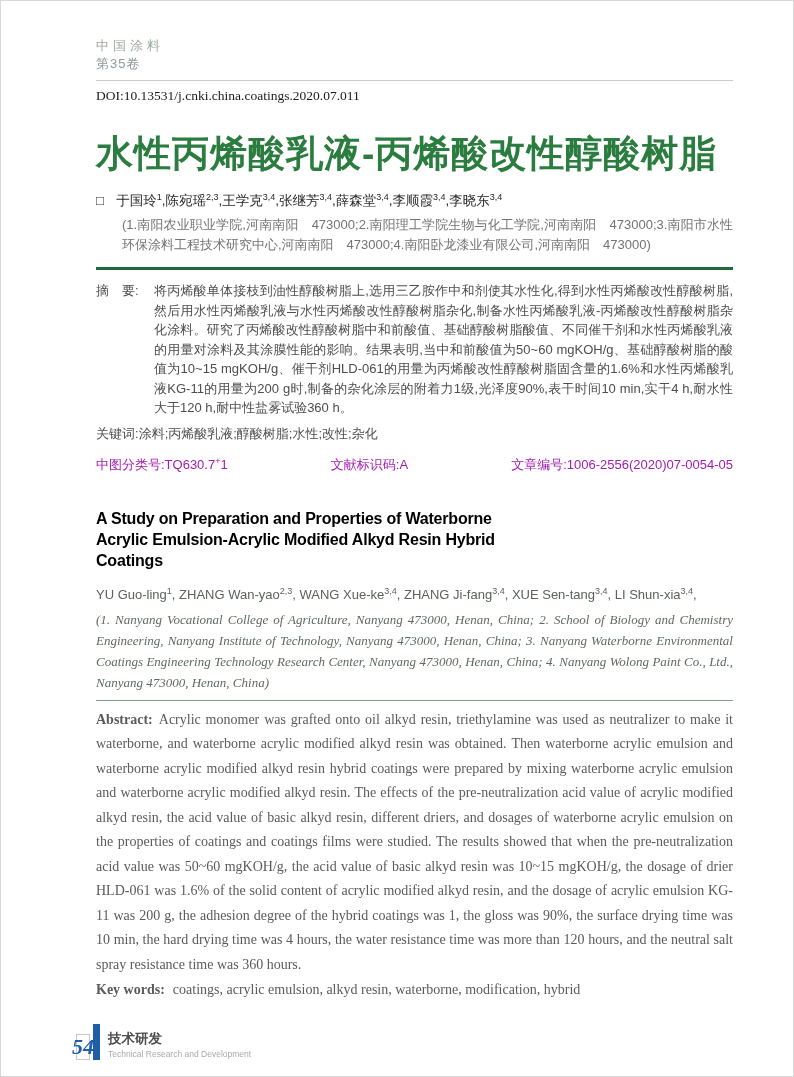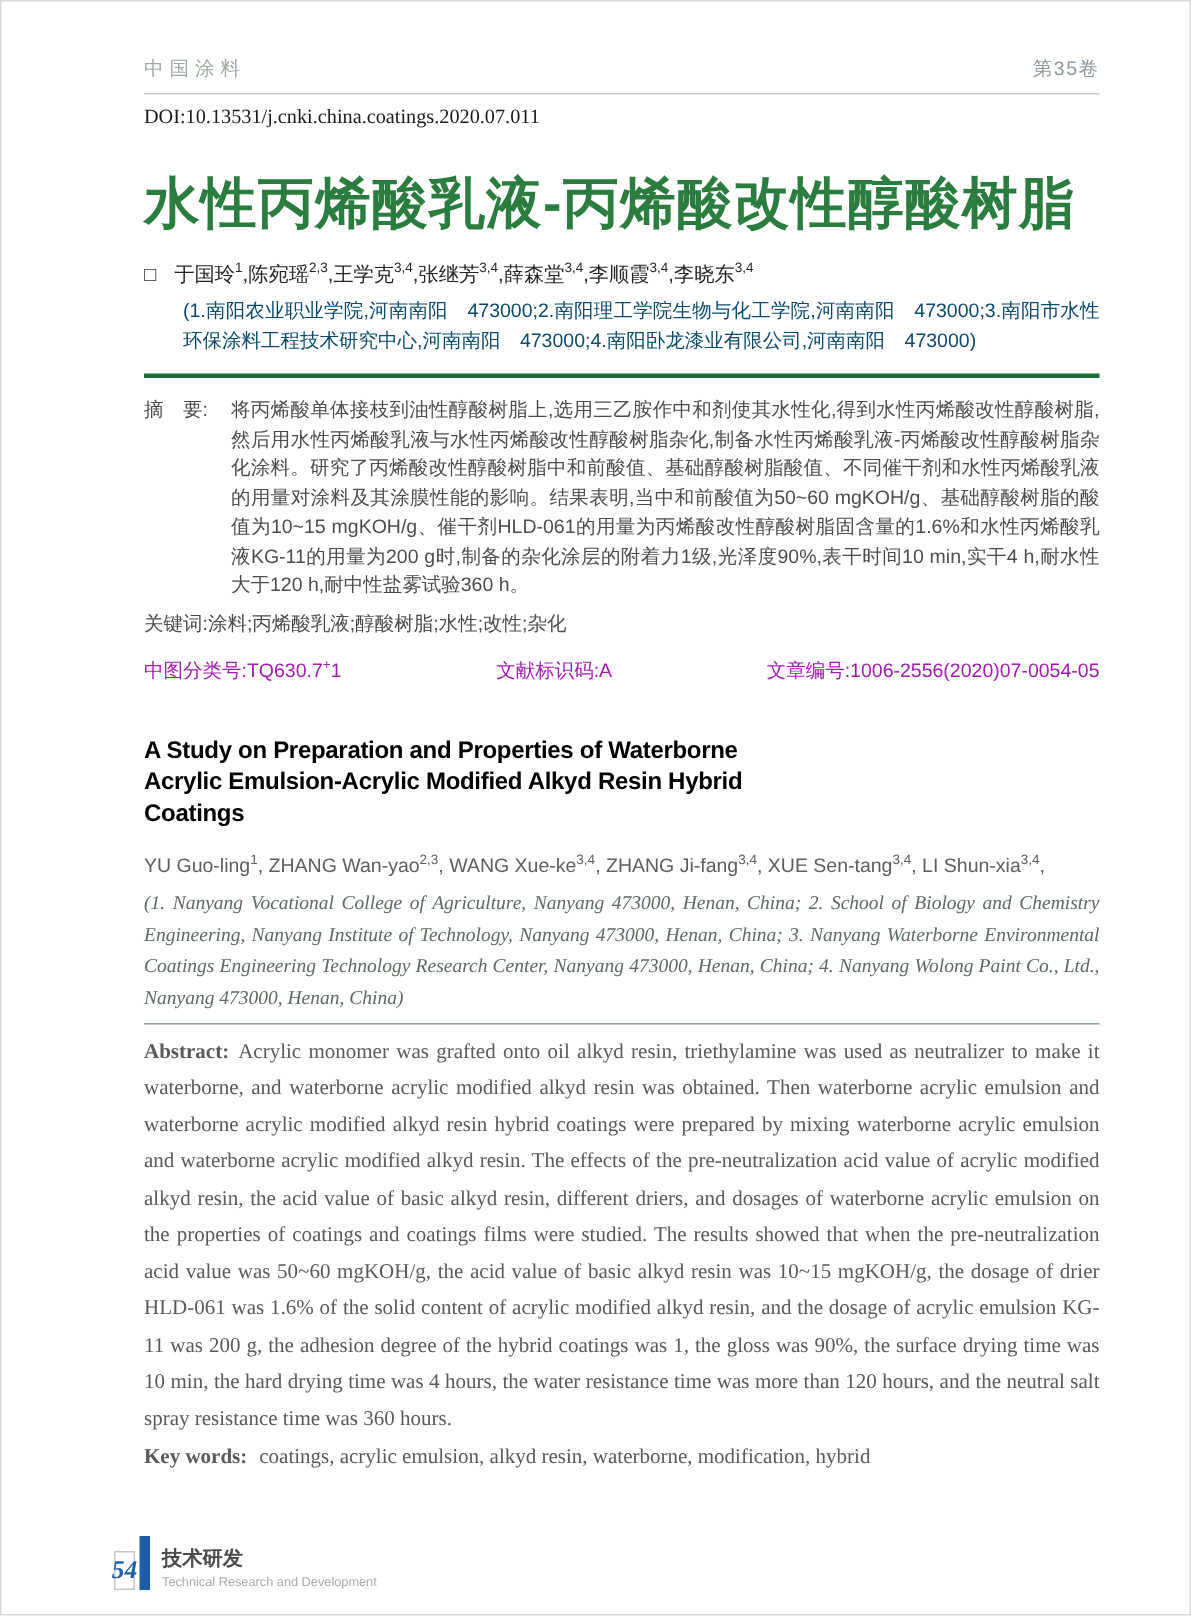--- a/index.html
+++ b/index.html
@@ -4,35 +4,35 @@
 <style>
   html,body{margin:0;padding:0;background:#f3f3f3;}
   .page{
     width:794px;height:1077px;box-sizing:border-box;margin:0 auto;
     background:#ffffff;border:1px solid #d8d8d8;position:relative;overflow:hidden;
     font-family:"Liberation Sans",sans-serif;
   }
   .content{padding:36px 60px 0 95px;}
 
   .header-row{display:flex;justify-content:space-between;align-items:baseline;
-    border-bottom:1px solid #c9ccc9;padding-bottom:7px;}
+    border-bottom:1px solid #c9ccc9;padding-bottom:7px;flex-direction:column;}
   .journal-name{font-size:13px;letter-spacing:4px;color:#9faaa0;}
   .volume{font-size:13px;letter-spacing:1px;color:#8f989f;}
 
   .doi-line{margin-top:7px;font-family:"Liberation Serif",serif;font-size:13.5px;color:#1a1a1a;}
 
   .cn-title{margin-top:24px;font-size:37px;font-weight:700;color:#2b7d3f;
     line-height:1.38;letter-spacing:1px;}
 
   .authors-cn{margin-top:13px;font-size:13.5px;color:#262626;}
   .authors-cn .marker{margin-right:12px;color:#333;}
   sup{font-size:9px;line-height:0;}
 
   .affil-cn{margin-top:5px;padding-left:26px;font-size:13px;line-height:20px;
-    color:#0c4a6e;text-align:justify;}
+    color:#737373;text-align:justify;}
 
   .sep-green-thick{height:3px;background:#1e6b3a;margin-top:12px;}
   .sep-thin{height:1px;background:#87a08e;margin-top:7px;}
 
   .abstract-cn{margin-top:11px;display:flex;font-size:13px;color:#4d4d4d;line-height:19.5px;}
   .abstract-cn .abs-label{flex:none;width:58px;}
   .abstract-cn .abs-text{flex:1;text-align:justify;}
 
   .keywords-cn{margin-top:7px;font-size:13px;color:#4d4d4d;}
 
@@ -51,21 +51,21 @@
     color:#5a5a5a;line-height:24.5px;text-align:justify;}
   .abstract-en .bold-label{font-weight:700;margin-right:6px;}
   .keywords-en{font-family:"Liberation Serif",serif;font-size:14px;color:#5a5a5a;
     line-height:24.5px;margin-top:1px;}
   .keywords-en .bold-label{font-weight:700;margin-right:8px;}
 
   .page-badge{position:absolute;left:75px;bottom:16px;display:flex;align-items:flex-end;}
   .badge-num-box{width:14px;height:26px;border:1px solid #c4cad0;box-sizing:border-box;
     display:flex;align-items:center;justify-content:center;
     font-family:"Liberation Serif",serif;font-style:italic;font-weight:700;
-    font-size:17px;color:#1f5fa8;}
+    font-size:22px;color:#1f5fa8;}
   .badge-bar{width:7px;height:36px;background:#1f5fa8;margin-left:3px;}
   .badge-labels{margin-left:8px;padding-bottom:1px;}
   .badge-cn{font-size:13.5px;font-weight:600;color:#4c4c4c;}
   .badge-en{font-size:8.5px;color:#aaaaaa;margin-top:1px;}
 </style>
 </head>
 <body>
 
 <div class="page">
   <div class="content">

